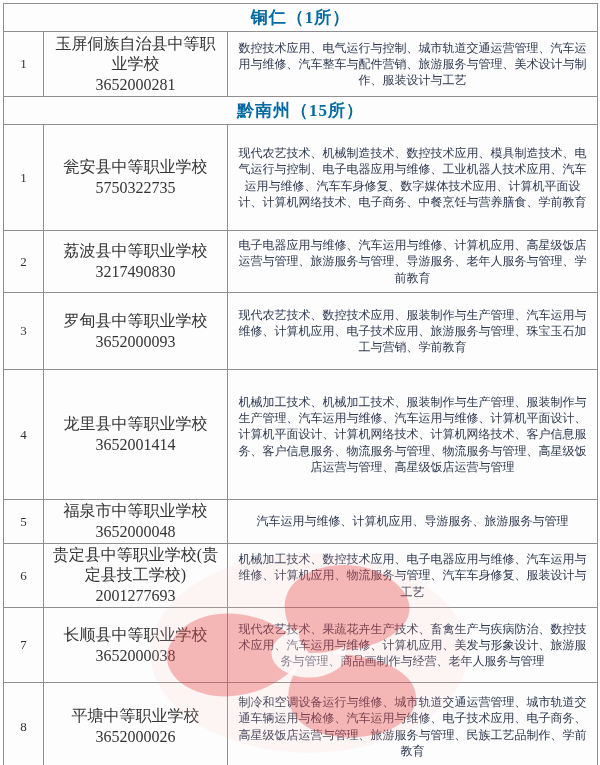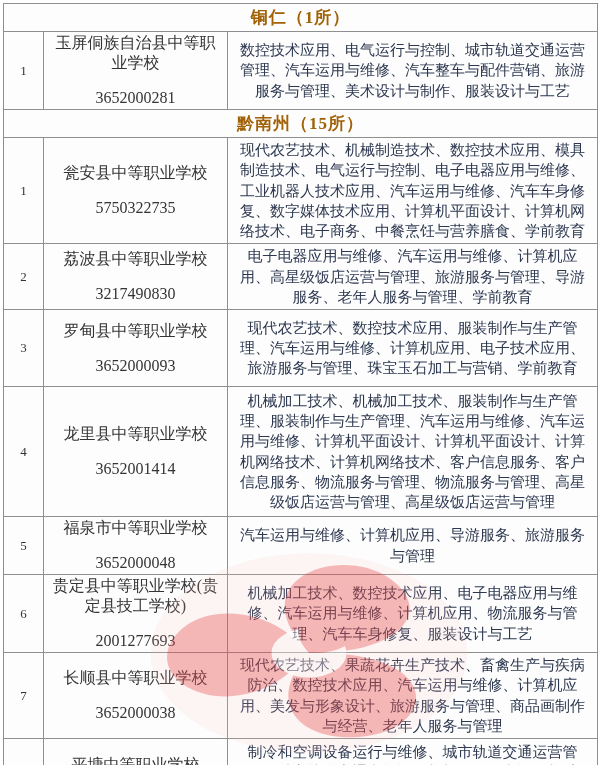--- a/index.html
+++ b/index.html
@@ -11,33 +11,33 @@
   table.school-table{
     border-collapse:collapse;table-layout:fixed;
     width:594px;margin:3px 0 0 3px;background:#fdfdfd;
   }
   .school-table td{
     border:1px solid #8f8f8f;
     vertical-align:middle;
     overflow:hidden;
   }
   td.region-header{
-    text-align:center;font-weight:bold;color:#a16207;
+    text-align:center;font-weight:bold;color:#0369a1;
     font-size:17px;letter-spacing:1px;padding:2px 0;
   }
   td.idx{
     text-align:center;color:#333333;font-size:13px;padding:0;
   }
   td.school{
     text-align:center;color:#343434;font-size:16px;line-height:1.25;
     padding:1px 4px;
   }
-  .school .code{margin-top:15px;}
+  .school .code{margin-top:1px;}
   td.programs{
-    text-align:center;color:#2d3850;font-size:15px;line-height:1.35;
+    text-align:center;color:#2d3850;font-size:12px;line-height:1.35;
     padding:2px 8px;
   }
   .watermark{
     position:absolute;left:133px;top:538px;width:352px;height:230px;
     z-index:5;pointer-events:none;
   }
 </style>
 </head>
 <body>
 

